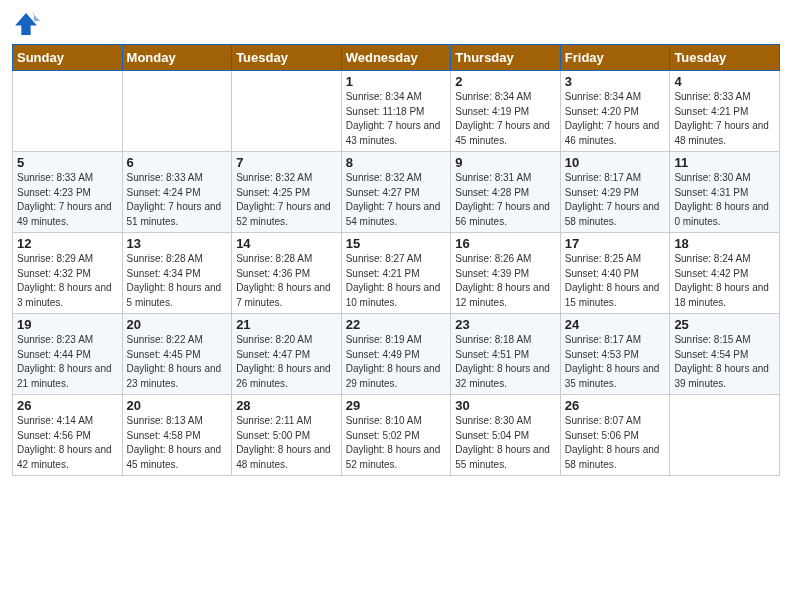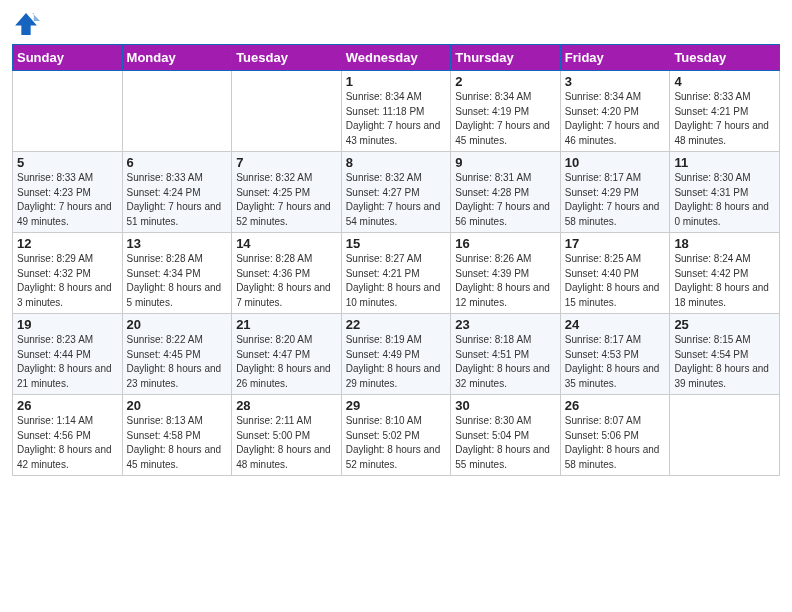--- a/index.html
+++ b/index.html
@@ -84,21 +84,21 @@
     .day-info {
       font-size: 10px;
       color: #333;
       line-height: 1.45;
     }
     .empty-cell {
       background: #f9f9f9;
     }
     tr:nth-child(even) td { background: #f4f7fb; }
     tr:nth-child(odd) td { background: #fff; }
-    .calendar thead tr th { background: #a21caf; }
+    .calendar thead tr th { background: #a16207; }
   </style>
 </head>
 <body>
 
 <div class="container">
   <div class="header">
     <div class="logo">
       <svg class="logo-icon" viewBox="0 0 36 36">
         <polygon points="18,4 32,20 24,20 24,32 12,32 12,20 4,20" fill="#1565c0"></polygon>
         <polygon points="26,4 36,14 28,14 28,4" fill="#1565c0" opacity="0.5"></polygon>
@@ -311,21 +311,21 @@
             <span class="day-number">25</span>
             <div class="day-info">Sunrise: 8:15 AM
 Sunset: 4:54 PM
 Daylight: 8 hours
 and 39 minutes.</div>
           </td>
         </tr>
         <tr>
           <td>
             <span class="day-number">26</span>
-            <div class="day-info">Sunrise: 1:14 AM
+            <div class="day-info">Sunrise: 4:14 AM
 Sunset: 4:56 PM
 Daylight: 8 hours
 and 42 minutes.</div>
           </td>
           <td>
             <span class="day-number">20</span>
             <div class="day-info">Sunrise: 8:13 AM
 Sunset: 4:58 PM
 Daylight: 8 hours
 and 45 minutes.</div>

